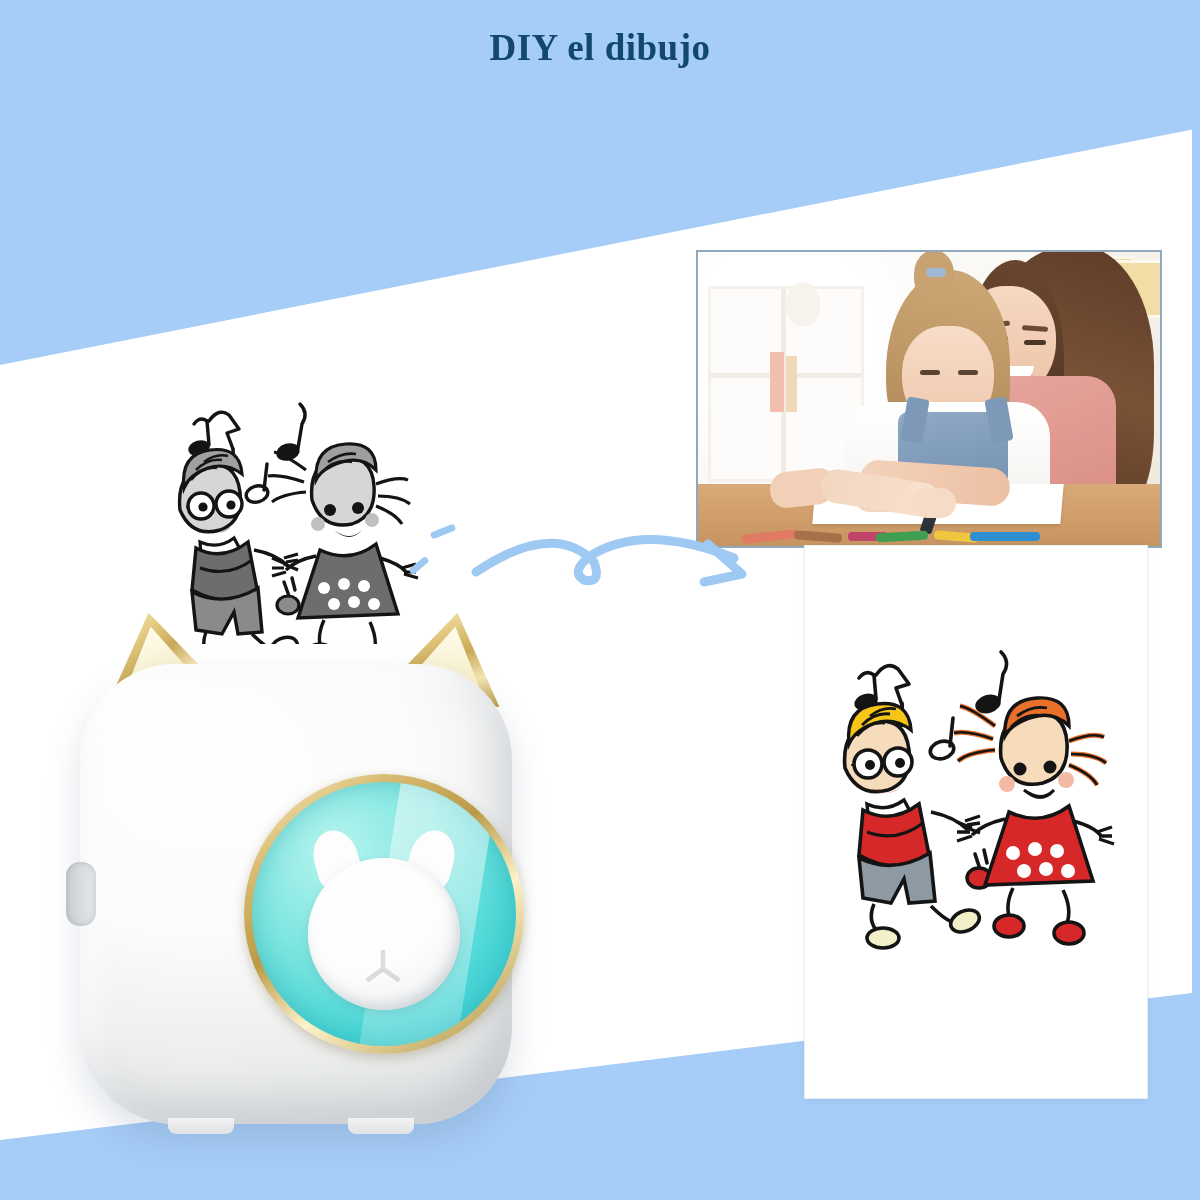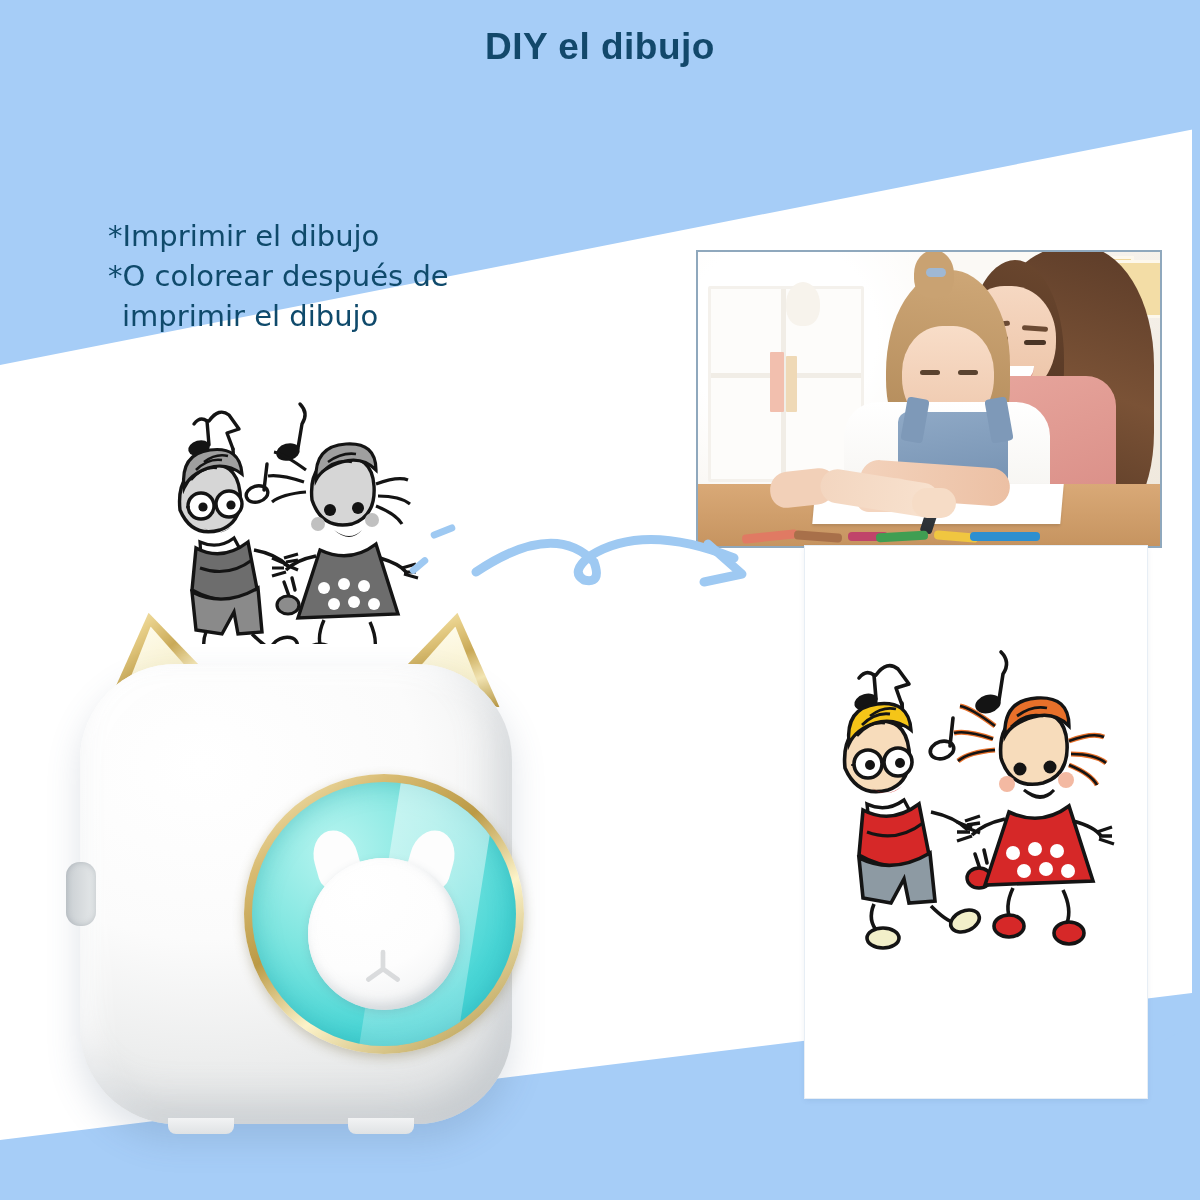--- a/index.html
+++ b/index.html
@@ -23,21 +23,21 @@
   }
   .bg-blue-right{
     position:absolute;right:0;top:120px;width:140px;height:1080px;
     background:#a6cdf7;
     clip-path:polygon(132px 0, 140px 0, 140px 1080px, 0 1080px, 0 980px, 132px 905px);
   }
 
   
   .title{
     position:absolute;left:0;top:26px;width:1200px;text-align:center;
-    font-family:Liberation Sans, sans-serif;
+    font-family:Liberation Serif, serif;
     font-weight:bold;font-size:37px;letter-spacing:.5px;
     color:#12486b;
   }
 
   
   .bullets{position:absolute;left:108px;top:216px;width:430px;color:#0f4a6b;}
   .bullets .line{
     font-size:29px;line-height:1.38;white-space:pre;
     font-family:"DejaVu Sans", sans-serif;
   }
@@ -218,25 +218,20 @@
 <body>
 
 <div id="stage">
 
   <div class="bg-blue-top"></div>
   <div class="bg-blue-bottom"></div>
   <div class="bg-blue-right"></div>
 
   <div class="title">DIY el dibujo</div>
 
-  <div class="bullets">
-    <div class="line">*Imprimir el dibujo</div>
-    <div class="line">*O colorear después de</div>
-    <div class="line indent">imprimir el dibujo</div>
-  </div>
 
   <div class="photo-frame">
     <div class="photo">
       <div class="ph-room"></div>
       <div class="ph-wall"></div>
       <div class="ph-shelf"></div>
       <div class="ph-vase"></div>
       <div class="ph-book"></div>
       <div class="ph-book2"></div>
       <div class="ph-frame"></div>

